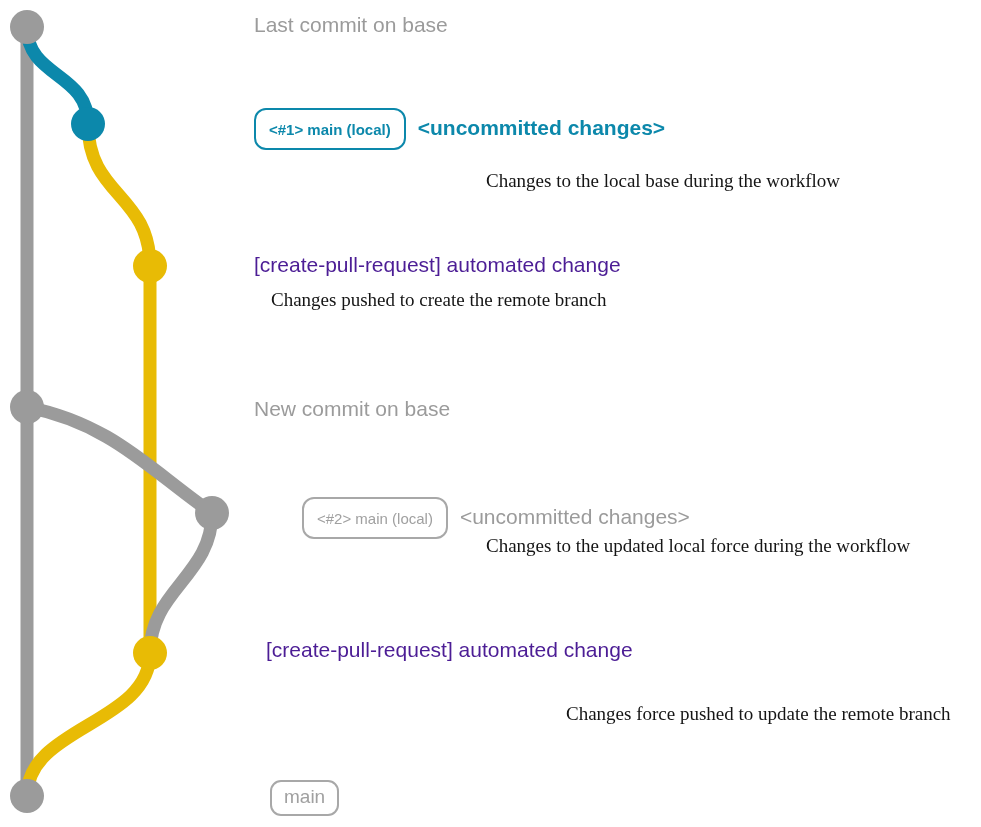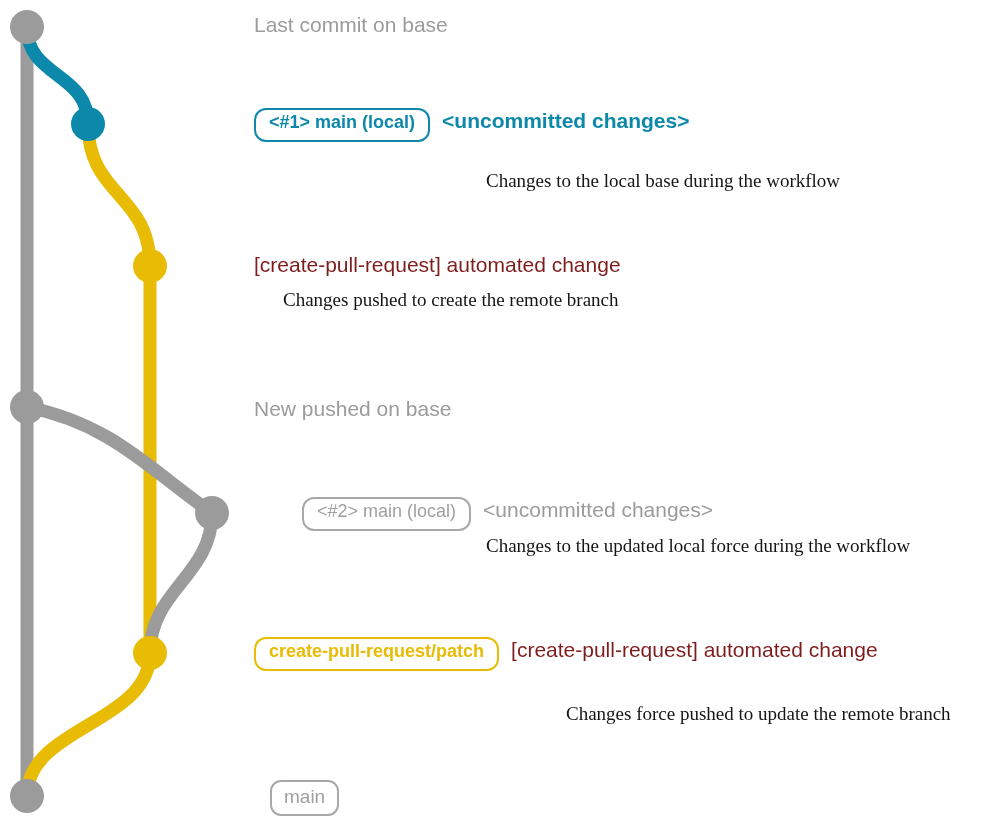--- a/index.html
+++ b/index.html
@@ -33,31 +33,31 @@
   }
 
   
   .msg {
     font-family: "Liberation Sans", sans-serif;
     font-size: 21px;
     line-height: 26px;
     font-weight: 400;
   }
   .msg.gray   { color: #9b9b9b; }
-  .msg.yellow { color: #7f1d1d; }
+  .msg.yellow { color: #4c1d95; }
   .msg.blue   { color: #0c88ab; font-weight: 700; }
 
   
   .pill {
     display: inline-block;
     border-radius: 12px;
     border: 2px solid currentColor;
-    padding: 0 13px 6px 13px;
+    padding: 8px 13px 6px 13px;
     font-family: "Liberation Sans", sans-serif;
-    font-size: 18px;
+    font-size: 15px;
     line-height: 24px;
     background: #ffffff;
   }
   .pill.blue   { color: #0c88ab; border-color: #0c88ab; font-weight: 700; }
   .pill.gray   { color: #a0a0a0; border-color: #a8a8a8; font-weight: 400; }
   .pill.yellow { color: #e8bb05; border-color: #e8bb05; font-weight: 700; }
   .pill.small  {
     font-size: 19px;
     padding: 3px 12px 5px 12px;
     border-width: 2px;
@@ -115,35 +115,34 @@
 <div class="row" style="left:254px; top:108px;">
   <span class="pill blue">&lt;#1&gt; main (local)</span>
   <span class="pill-gap"></span>
   <span class="msg blue">&lt;uncommitted changes&gt;</span>
 </div>
 <div class="desc" style="left:486px; top:146px;margin-top:24px;">Changes to the local base during the workflow</div>
 
 <div class="row" style="left:254px; top:252px;">
   <span class="msg yellow">[create-pull-request] automated change</span>
 </div>
-<div class="desc" style="left:283px; top:289px;">Changes pushed to create the remote branch</div>
+<div class="desc" style="left:271px; top:289px;">Changes pushed to create the remote branch</div>
 
 <div class="row" style="left:254px; top:396px;">
-  <span class="msg gray">New pushed on base</span>
+  <span class="msg gray">New commit on base</span>
 </div>
 
 <div class="row" style="left:254px; top:497px;margin-left:48px;">
   <span class="pill gray">&lt;#2&gt; main (local)</span>
   <span class="pill-gap"></span>
   <span class="msg gray">&lt;uncommitted changes&gt;</span>
 </div>
 <div class="desc" style="left:486px; top:535px;">Changes to the updated local force during the workflow</div>
 
 <div class="row" style="left:254px; top:637px;">
-  <span class="pill yellow">create-pull-request/patch</span>
   <span class="pill-gap"></span>
   <span class="msg yellow">[create-pull-request] automated change</span>
 </div>
 <div class="desc" style="left:566px; top:675px;margin-top:28px;">Changes force pushed to update the remote branch</div>
 
 <div class="row" style="left:254px; top:780px;padding-left:16px;">
   <span class="pill gray small">main</span>
   <span class="pill-gap"></span>
 </div>
 

